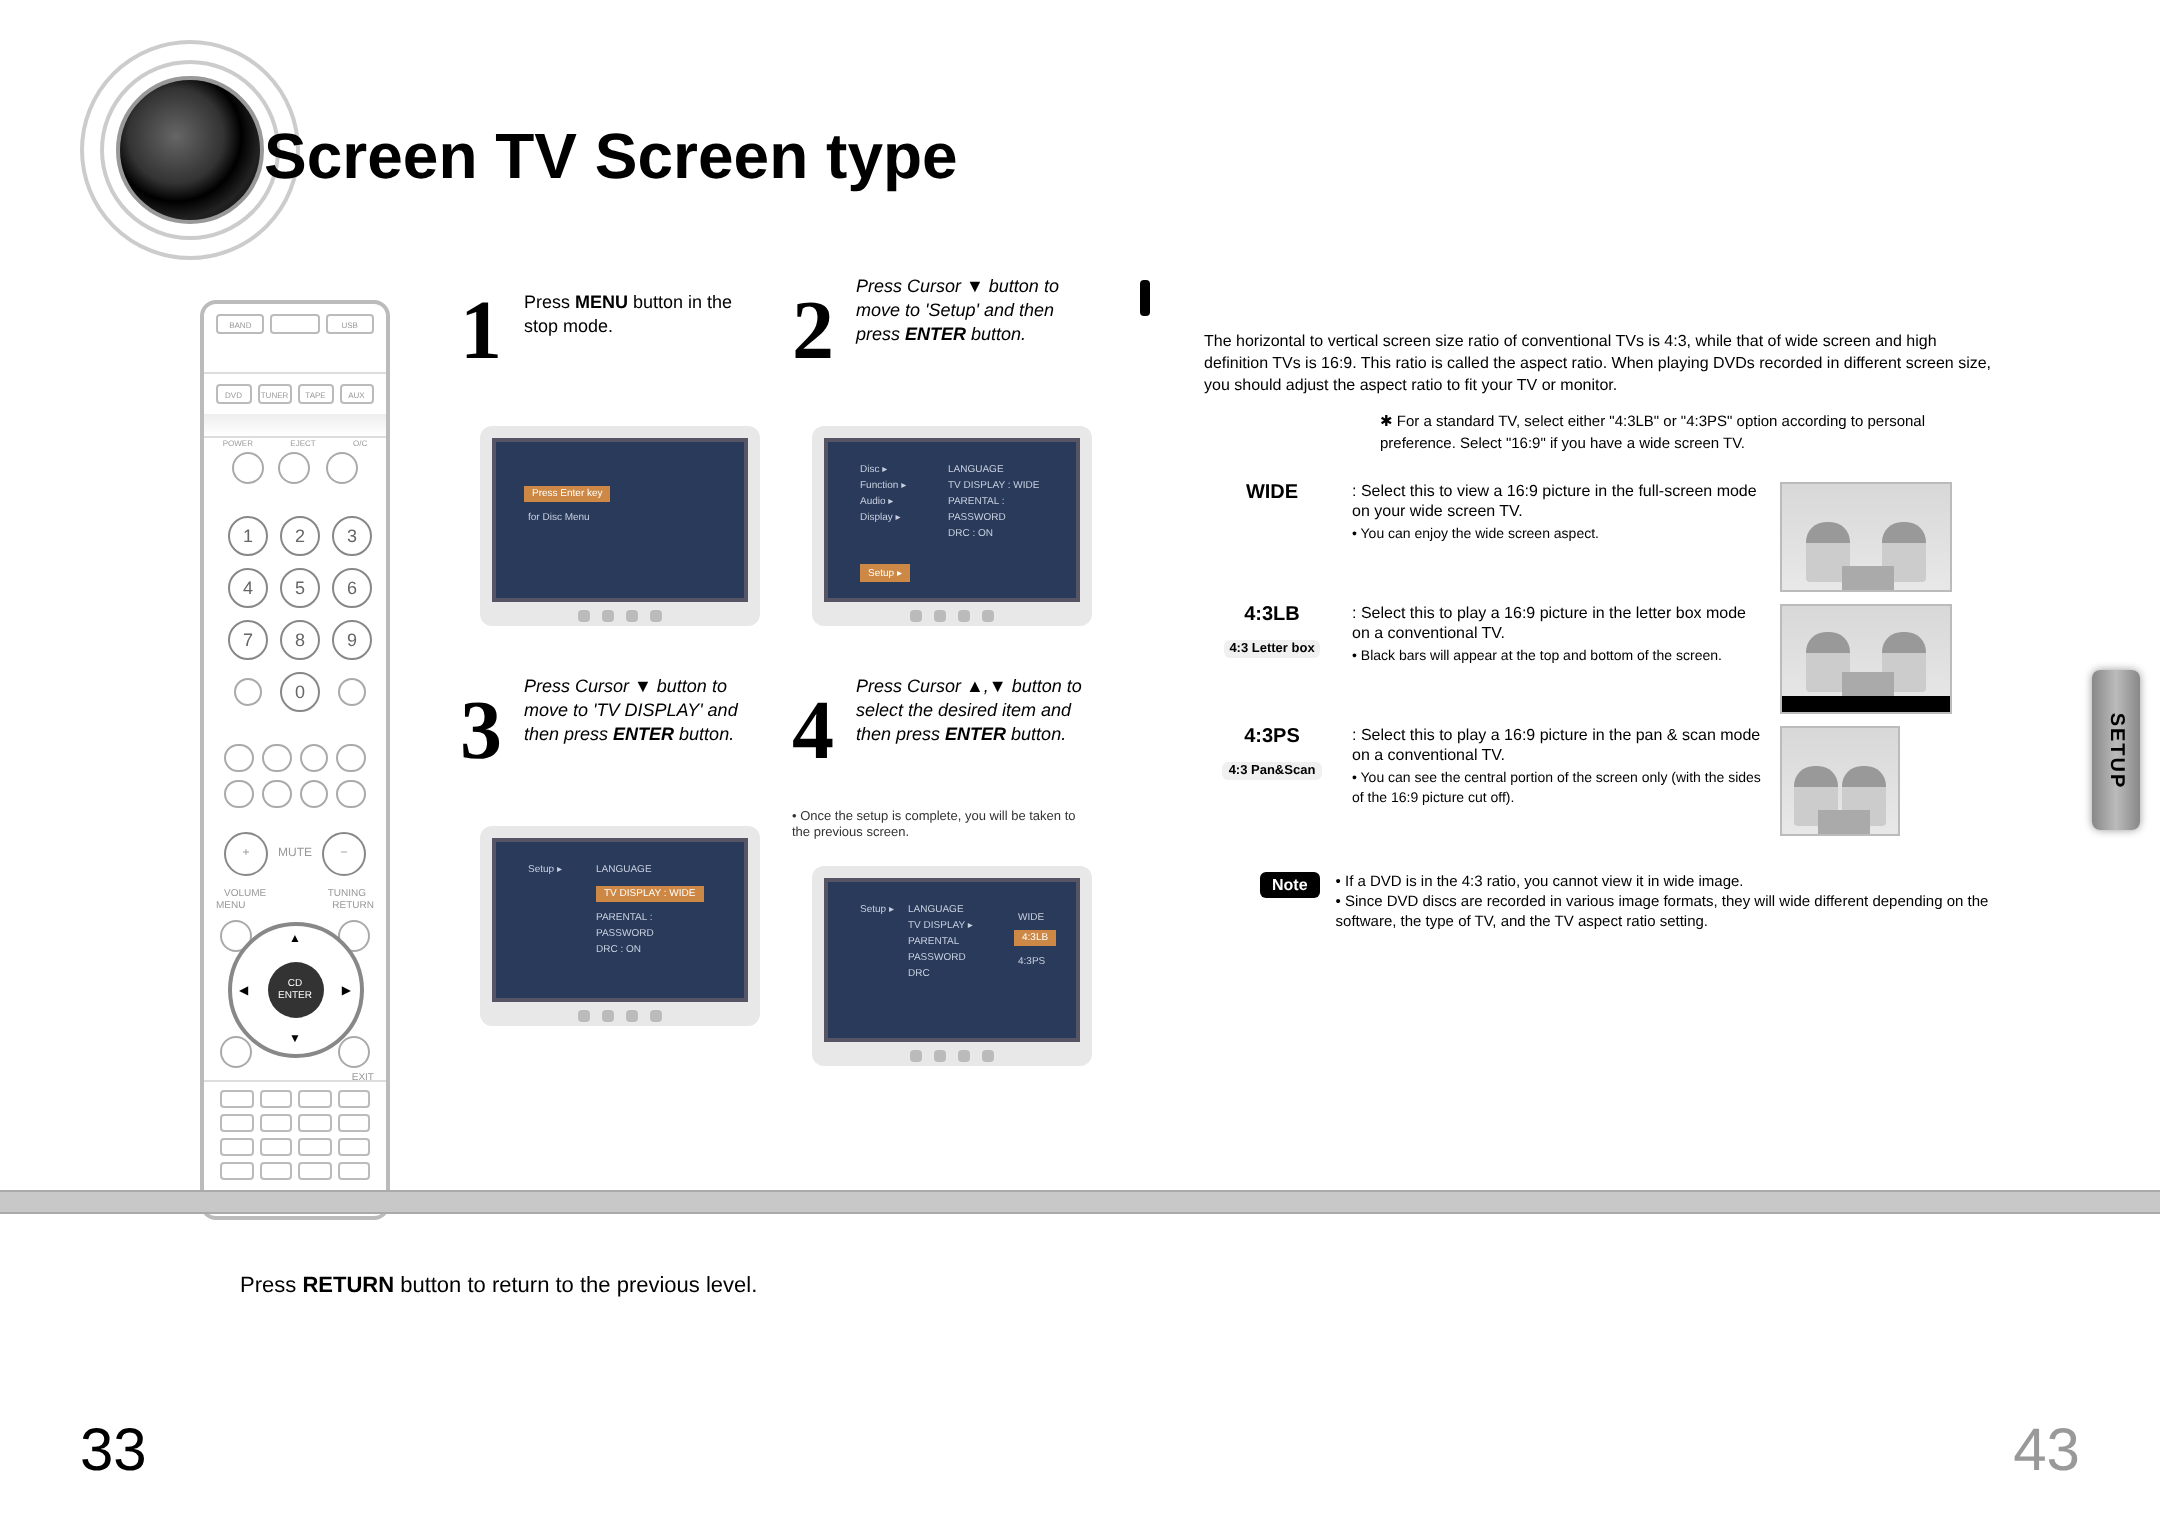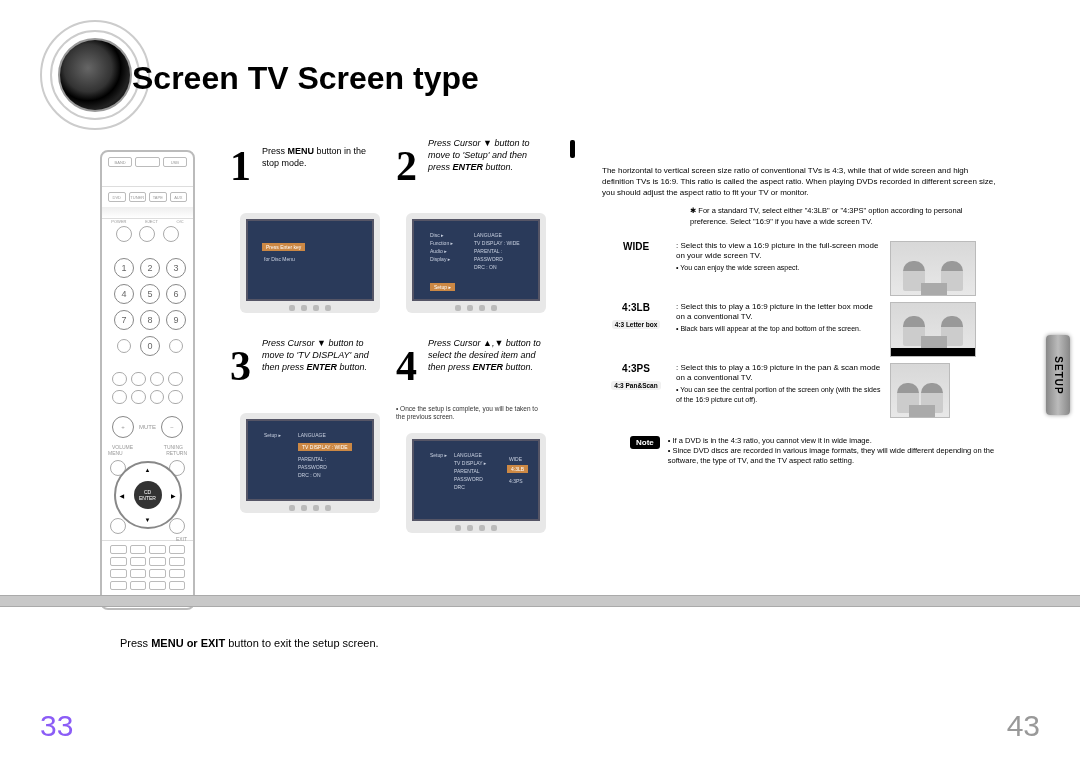--- a/index.html
+++ b/index.html
@@ -407,21 +407,21 @@
   .footer .instr {
     font-size: 11px;
     margin-left: 120px;
     margin-top: 22px;
   }
   .footer .instr + .instr { margin-top: 22px; }
   .page-num-left {
     position:absolute;
     left: 40px; bottom: 20px;
     font-size: 30px;
-    color:#8b5cf6;
+    color:#000000;
   }
   .page-num-right {
     position:absolute;
     right: 40px; bottom: 20px;
     font-size: 30px;
     color:#999;
   }
 </style>
 </head>
 <body>
@@ -689,18 +689,18 @@
 </div>
 
 <div class="side-tab">
   <span>SETUP</span>
 </div>
 
 <div class="bottom-bar"></div>
 
 <div class="footer">
   <div class="instr">
-    <span>Press </span><b>MENU or EXIT</b><span> button to exit the setup screen.</span>
+    <span>Press </span><b>RETURN</b><span> button to return to the previous level.</span>
   </div>
 </div>
 
 <div class="page-num-left">33</div>
 <div class="page-num-right">43</div>
 
 </body></html>

